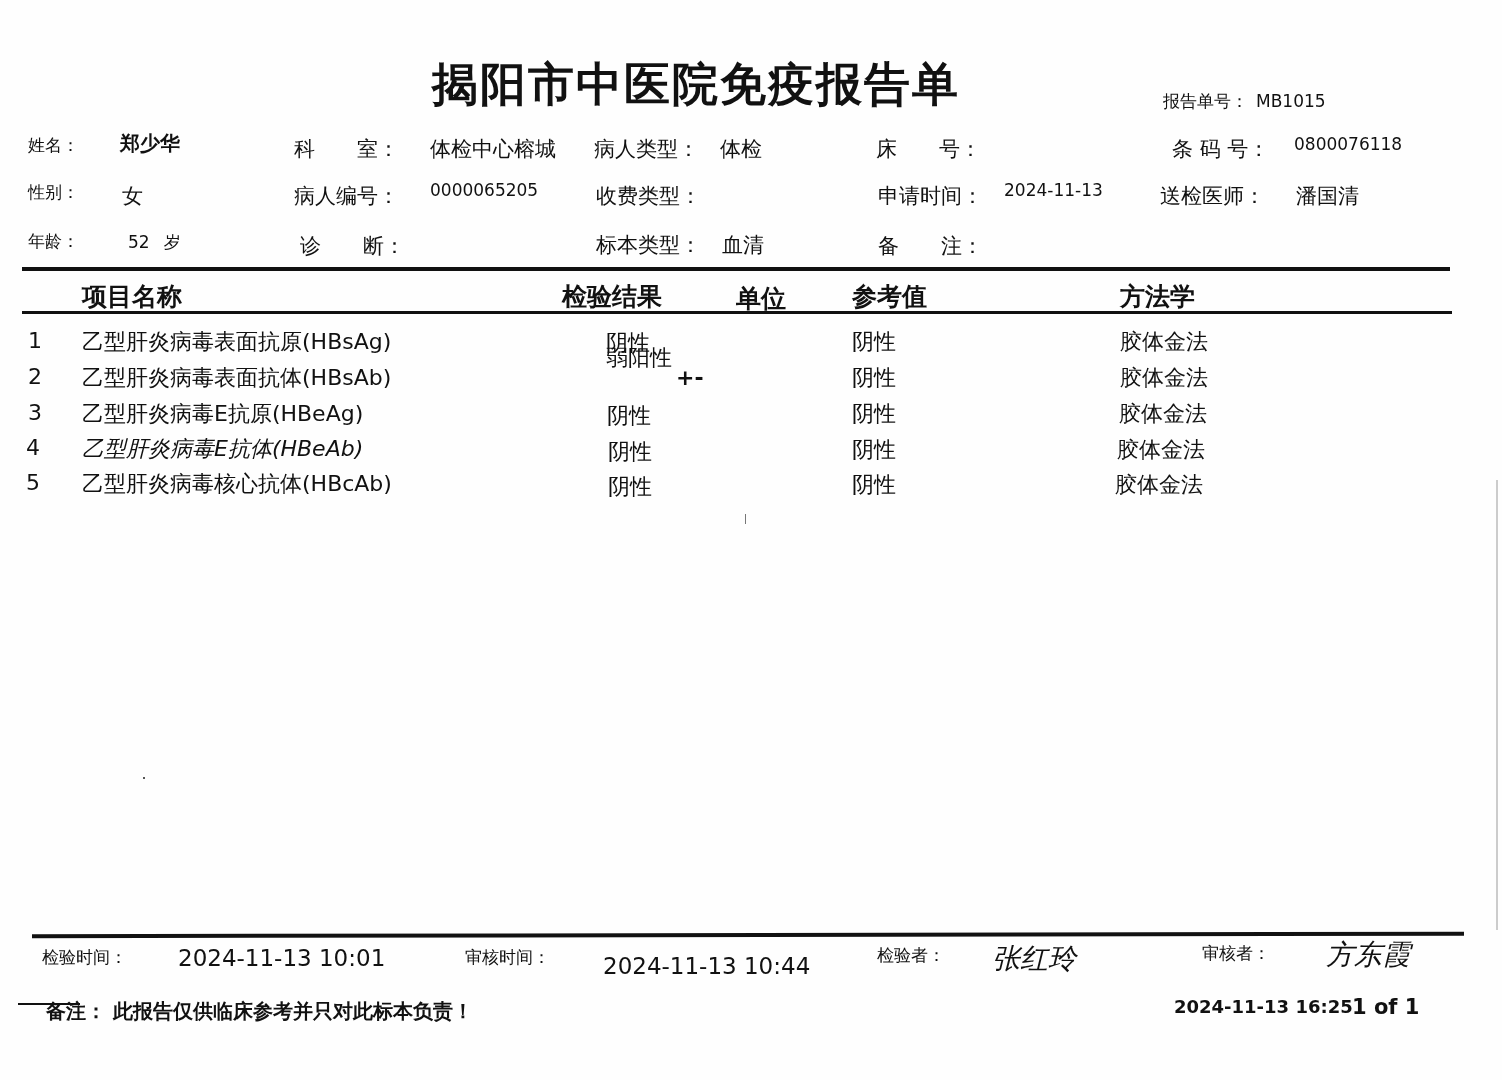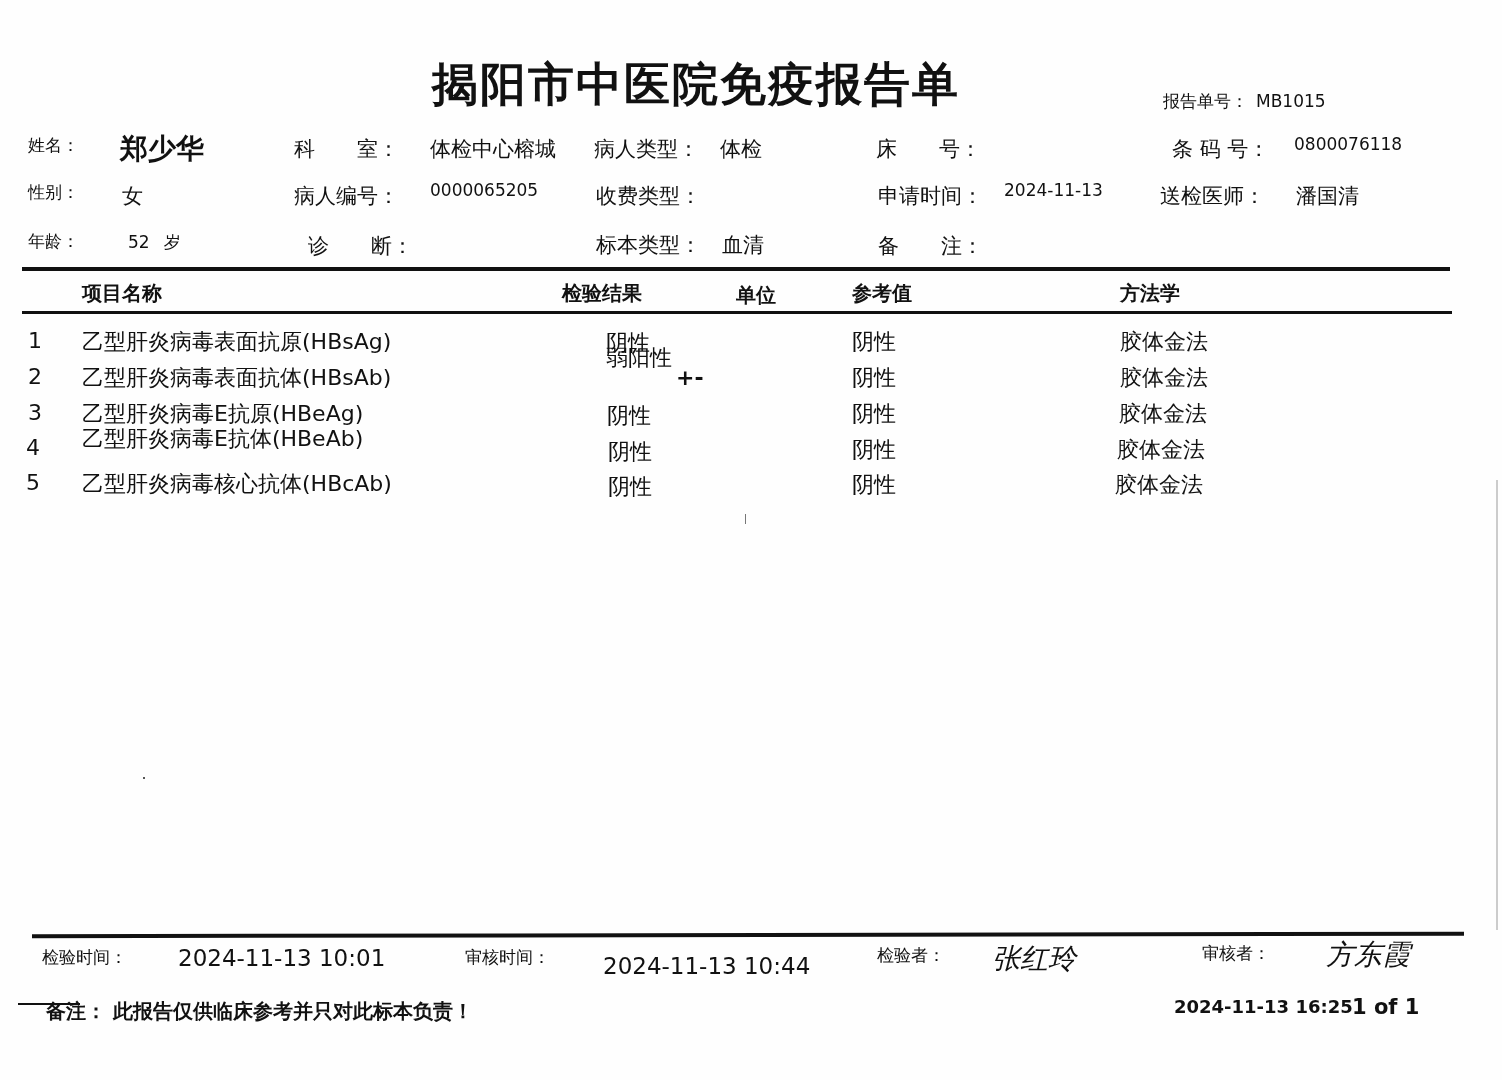--- a/index.html
+++ b/index.html
@@ -4,23 +4,23 @@
   <style>
     html, body { margin: 0; padding: 0; }
     body {
       width: 1502px; height: 1080px; background: #fefefe; position: relative; overflow: hidden;
       font-family: "DejaVu Sans", "Liberation Sans", sans-serif; color: #111;
     }
     .abs { position: absolute; white-space: nowrap; }
     .title { left: 432px; top: 54px; font-size: 46px; font-weight: bold; letter-spacing: 2px; font-family: "DejaVu Serif", "Liberation Serif", serif; }
     .f22 { font-size: 17px; }
     .f20 { font-size: 21px; }
-    .big { font-size: 28px; font-weight: bold; }
+    .big { font-size: 20px; font-weight: bold; }
     .hr { position: absolute; background: #111; }
-    .th { font-size: 20px; font-weight: bold; }
+    .th { font-size: 25px; font-weight: bold; }
     .cell { font-size: 22px; }
     .sig { font-family: "DejaVu Serif", serif; font-style: italic; font-size: 28px; }
     .bold { font-weight: bold; }
   </style>
 </head>
 <body>
 
 <div class="abs title">揭阳市中医院免疫报告单</div>
 <div class="abs f22" style="left:1163px;top:90px;">
   <span>报告单号：</span><span style="margin-left:8px;">MB1015</span>
@@ -45,21 +45,21 @@
 <div class="abs f20" style="left:720px;top:182px;"></div>
 <div class="abs f20" style="left:878px;top:182px;">申请时间：</div>
 <div class="abs f22" style="left:1004px;top:180px;">2024-11-13</div>
 <div class="abs f20" style="left:1160px;top:182px;">送检医师：</div>
 <div class="abs f20" style="left:1296px;top:182px;">潘国清</div>
 
 <div class="abs f22" style="left:28px;top:230px;">年龄：</div>
 <div class="abs f22" style="left:128px;top:231px;">
   <span>52</span><span style="margin-left:14px;">岁</span>
 </div>
-<div class="abs f20" style="left:300px;top:232px;margin-left:8px;">诊　　断：</div>
+<div class="abs f20" style="left:300px;top:232px;">诊　　断：</div>
 <div class="abs f20" style="left:430px;top:232px;"></div>
 <div class="abs f20" style="left:596px;top:231px;">标本类型：</div>
 <div class="abs f20" style="left:722px;top:231px;">血清</div>
 <div class="abs f20" style="left:878px;top:232px;">备　　注：</div>
 <div class="abs f20" style="left:1004px;top:232px;"></div>
 
 <div class="hr" style="left:22px;top:267px;width:1428px;height:4px;"></div>
 <div class="hr" style="left:22px;top:311px;width:1430px;height:3px;"></div>
 
 <div>
@@ -88,21 +88,21 @@
   </div>
   <div>
     <div class="abs cell" style="left:28px;top:400px;">3</div>
     <div class="abs cell" style="left:82px;top:399px;">乙型肝炎病毒E抗原(HBeAg)</div>
     <div class="abs cell" style="left:607px;top:401px;">阴性</div>
     <div class="abs cell" style="left:852px;top:399px;">阴性</div>
     <div class="abs cell" style="left:1119px;top:399px;">胶体金法</div>
   </div>
   <div>
     <div class="abs cell" style="left:26px;top:435px;">4</div>
-    <div class="abs cell" style="left:82px;top:424px;">乙型肝炎病毒E抗体(HBeAb)</div>
+    <div class="abs cell" style="left:82px;top:434px;font-style:italic;">乙型肝炎病毒E抗体(HBeAb)</div>
     <div class="abs cell" style="left:608px;top:437px;">阴性</div>
     <div class="abs cell" style="left:852px;top:435px;">阴性</div>
     <div class="abs cell" style="left:1117px;top:435px;">胶体金法</div>
   </div>
   <div>
     <div class="abs cell" style="left:26px;top:470px;">5</div>
     <div class="abs cell" style="left:82px;top:469px;text-align:center;">乙型肝炎病毒核心抗体(HBcAb)</div>
     <div class="abs cell" style="left:608px;top:472px;">阴性</div>
     <div class="abs cell" style="left:852px;top:470px;">阴性</div>
     <div class="abs cell" style="left:1115px;top:470px;">胶体金法</div>

